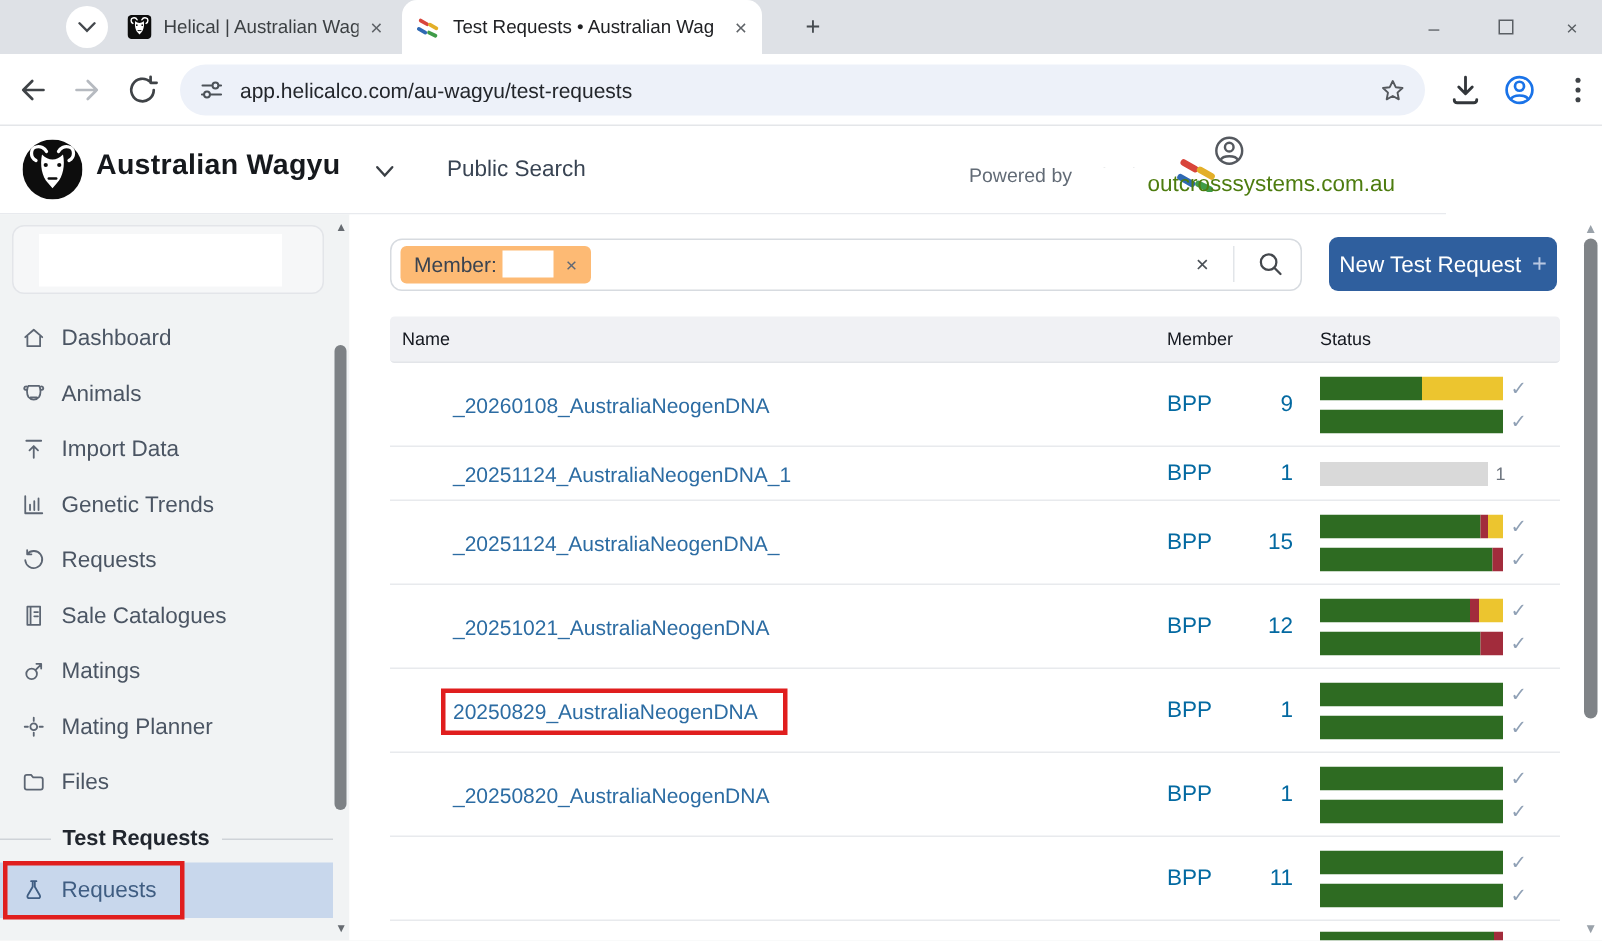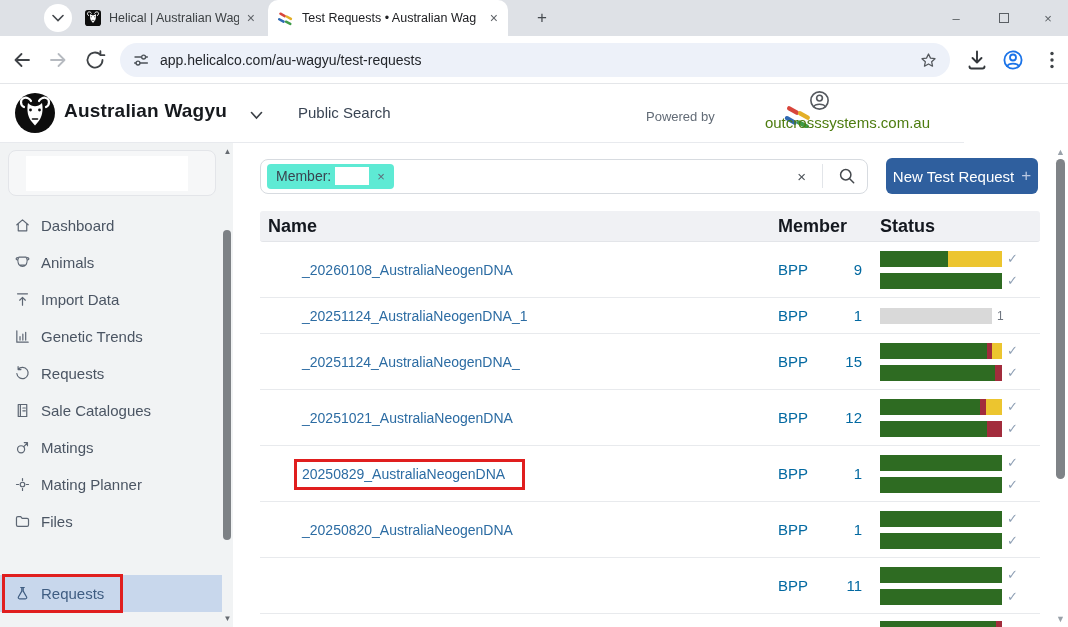--- a/index.html
+++ b/index.html
@@ -59,33 +59,33 @@
   .sb-partial{position:absolute;left:0;top:477px;width:222px;height:7px;overflow:hidden}
   .sb-partial .inner{height:37px;display:flex;align-items:center;padding-left:14px;gap:10px;color:#4b5563;font-size:15px}
   .sb-scroll{position:absolute;left:222px;top:143px;width:11px;height:484px;background:#f1f3f4}
   .sb-scroll .thumb{position:absolute;left:1px;top:87px;width:8px;height:310px;background:#7d8185;border-radius:4px}
   .scroll-arrow{position:absolute;left:0;width:11px;text-align:center;font-size:8px;color:#666b71}
 
   
   .main{position:absolute;left:233px;top:143px;width:820px;height:484px;background:#fff;overflow:hidden;padding:15px 0 0 27px}
   .searchrow{display:flex;align-items:center}
   .searchbox{width:608px;height:35px;border:1px solid #d7dbe0;border-radius:8px;background:#fff;display:flex;align-items:center;padding:0 10px 0 6px;gap:8px}
-  .chip{background:#5eead4;border-radius:4px;height:25px;display:flex;align-items:center;padding:0 9px;gap:4px}
+  .chip{background:#fdba74;border-radius:4px;height:25px;display:flex;align-items:center;padding:0 9px;gap:4px}
   .chip .clabel{font-size:14px;color:#3a4350}
   .chip .redact{width:34px;height:18px}
   .chip .cx{font-size:13px;color:#5f6876;margin-left:4px}
   .sb-spacer{flex:1}
   .clearx{font-size:15px;color:#4c5258;padding:0 8px}
   .vdiv{width:1px;height:24px;background:#e2e5e9}
   .magico{width:20px;height:20px;margin-left:6px}
   .btn-primary{margin-left:18px;width:152px;height:36px;border-radius:6px;background:#2f5f9e;color:#fff;font-size:15px;display:flex;align-items:center;justify-content:center;gap:7px}
   .btn-primary .plus{color:#b9c8e2;font-size:17px}
 
   .table{margin-top:17px;width:780px}
-  .thead{display:grid;grid-template-columns:510px 100px 170px;height:31px;background:#f0f1f4;border-radius:3px;align-items:center;font-weight:bold;font-size:18px;color:#14181f;border-bottom:1px solid #e3e5e9}
+  .thead{display:grid;grid-template-columns:510px 100px 170px;height:31px;background:#f0f1f4;border-radius:3px;align-items:center;font-weight:normal;font-size:12px;color:#14181f;border-bottom:1px solid #e3e5e9}
   .thead .c1{padding-left:8px}.thead .c2{padding-left:8px}.thead .c3{padding-left:10px}
   .trow{display:grid;grid-template-columns:510px 100px 170px;height:56px;align-items:center;border-bottom:1px solid #e8eaed}
   .trow.short{height:36px}
   .trow.partial{height:14px;border-bottom:none;align-items:start}
   .namecell{display:flex;align-items:center;gap:6px;padding-left:0}
   .namecell .redact{width:36px;height:28px;flex:0 0 36px}
   .namecell .redact2{height:24px}
   a.rlink{font-size:14px;color:#2c6ca3;text-decoration:none;white-space:nowrap}
   .memcell{display:flex;padding:0 8px;font-size:15px;color:#0369a1}
   .memcell .cnt{margin-left:auto}
@@ -318,20 +318,25 @@
             </svg></span>
           <span>Mating Planner</span>
         </div>
         <div class="sb-item">
           <span class="sb-ico"><svg viewBox="0 0 24 24">
               <path d="M3.5 7c0-1.1.9-2 2-2h4l2 2.5h7c1.1 0 2 .9 2 1.9V17c0 1.1-.9 2-2 2h-13c-1.1 0-2-.9-2-2z"></path>
             </svg></span>
           <span>Files</span>
         </div>
       </div>
+    <div class="sb-section">
+      <span class="hr"></span>
+      <span class="stitle">Test Requests</span>
+      <span class="hr" style="flex:2.2"></span>
+    </div>
     <div class="sb-selected">
       <span class="sb-ico">
         <svg viewBox="0 0 24 24">
             <path d="M9.5 3.5h5M11 3.5v5.2L6.2 17c-.6 1.3.3 2.5 1.6 2.5h8.4c1.3 0 2.2-1.2 1.6-2.5L13 8.7V3.5"></path>
           </svg>
       </span>
       <span>Requests</span>
     </div>
     <div class="sb-partial">
       <div class="inner">

